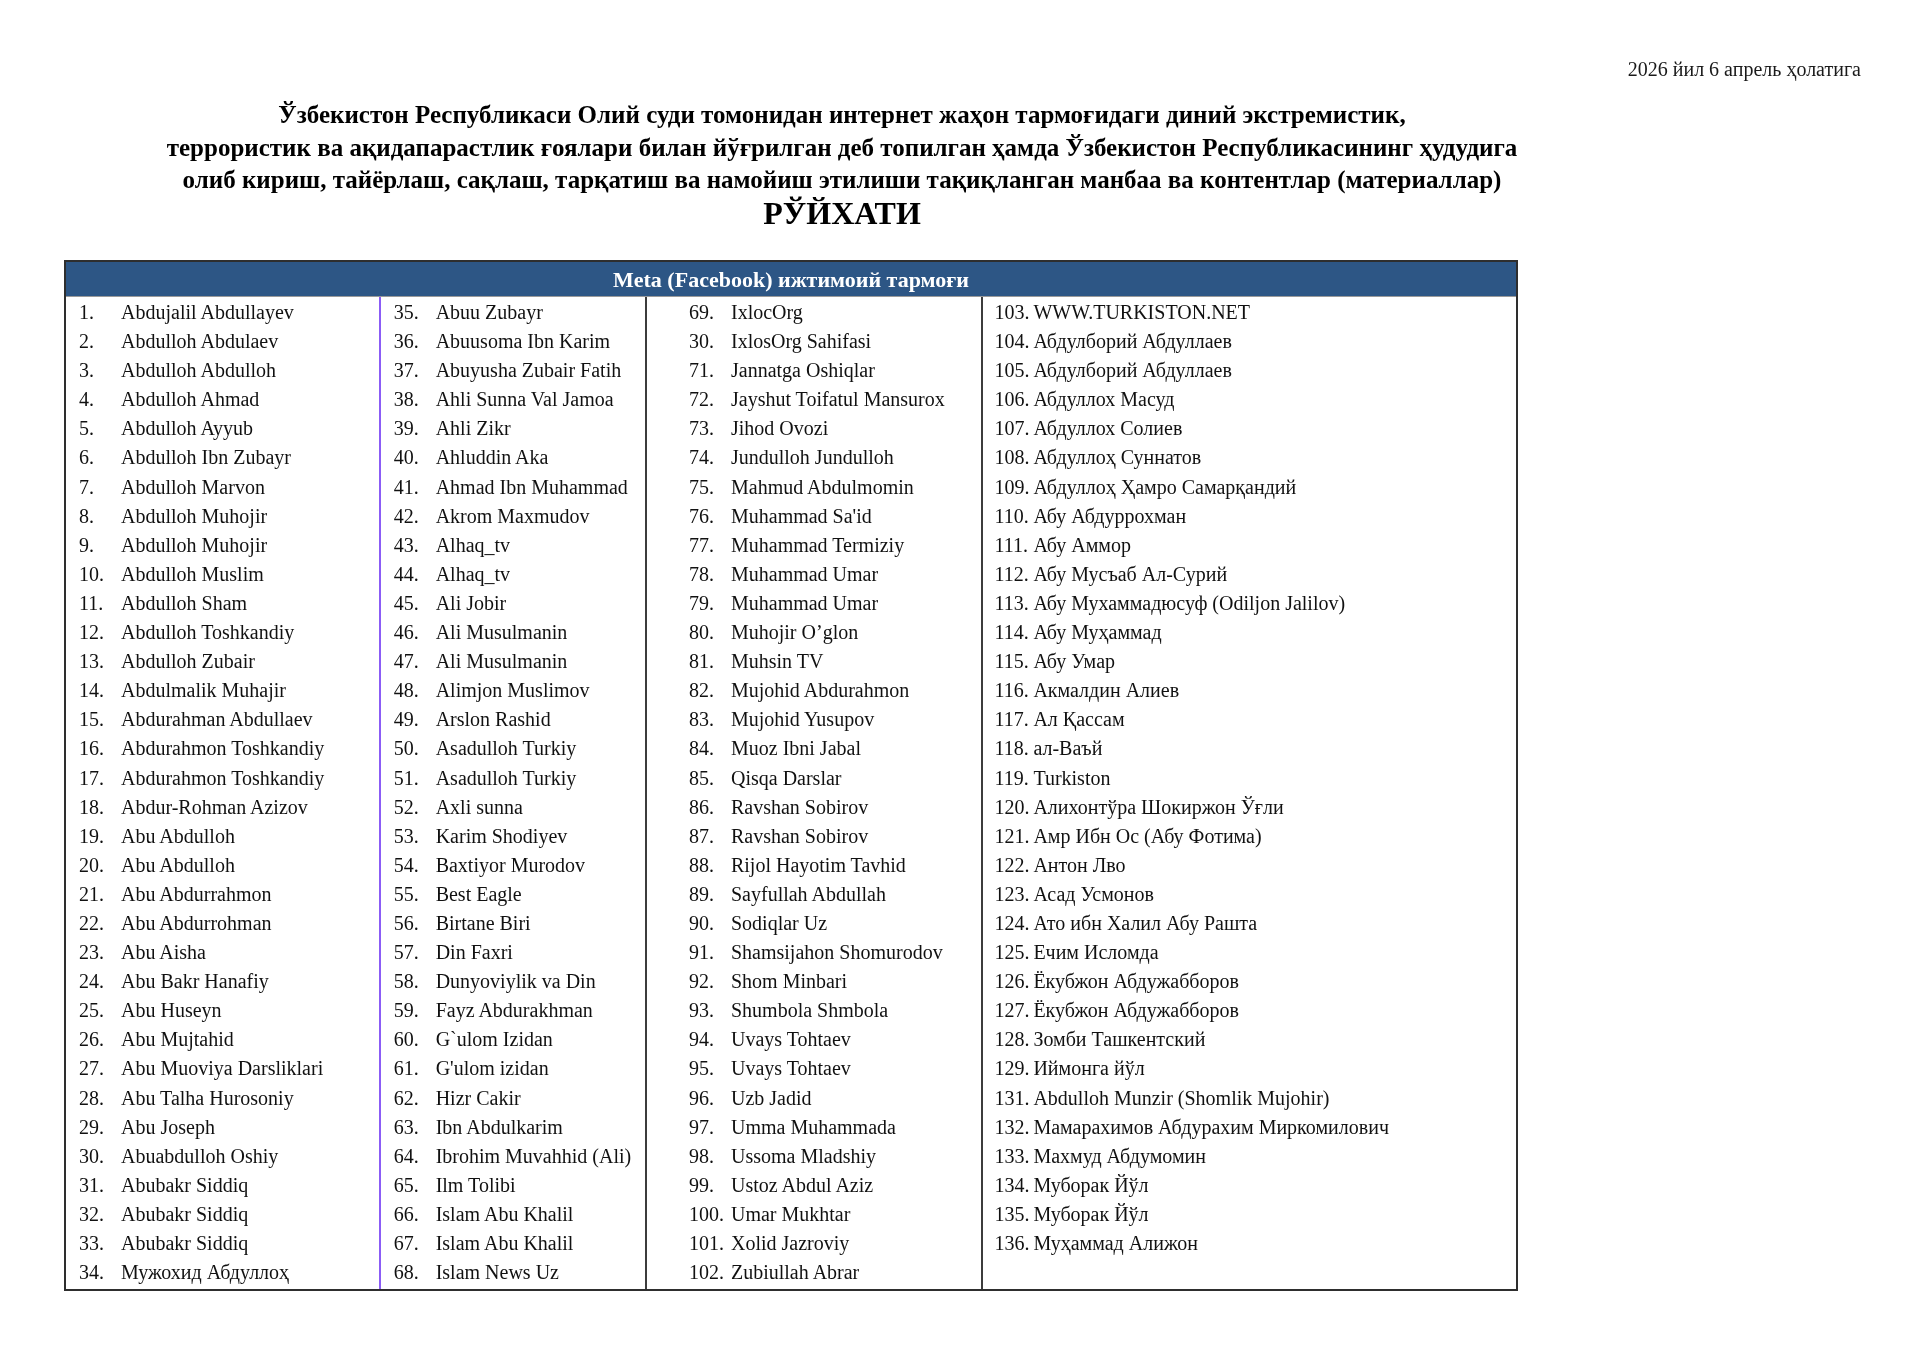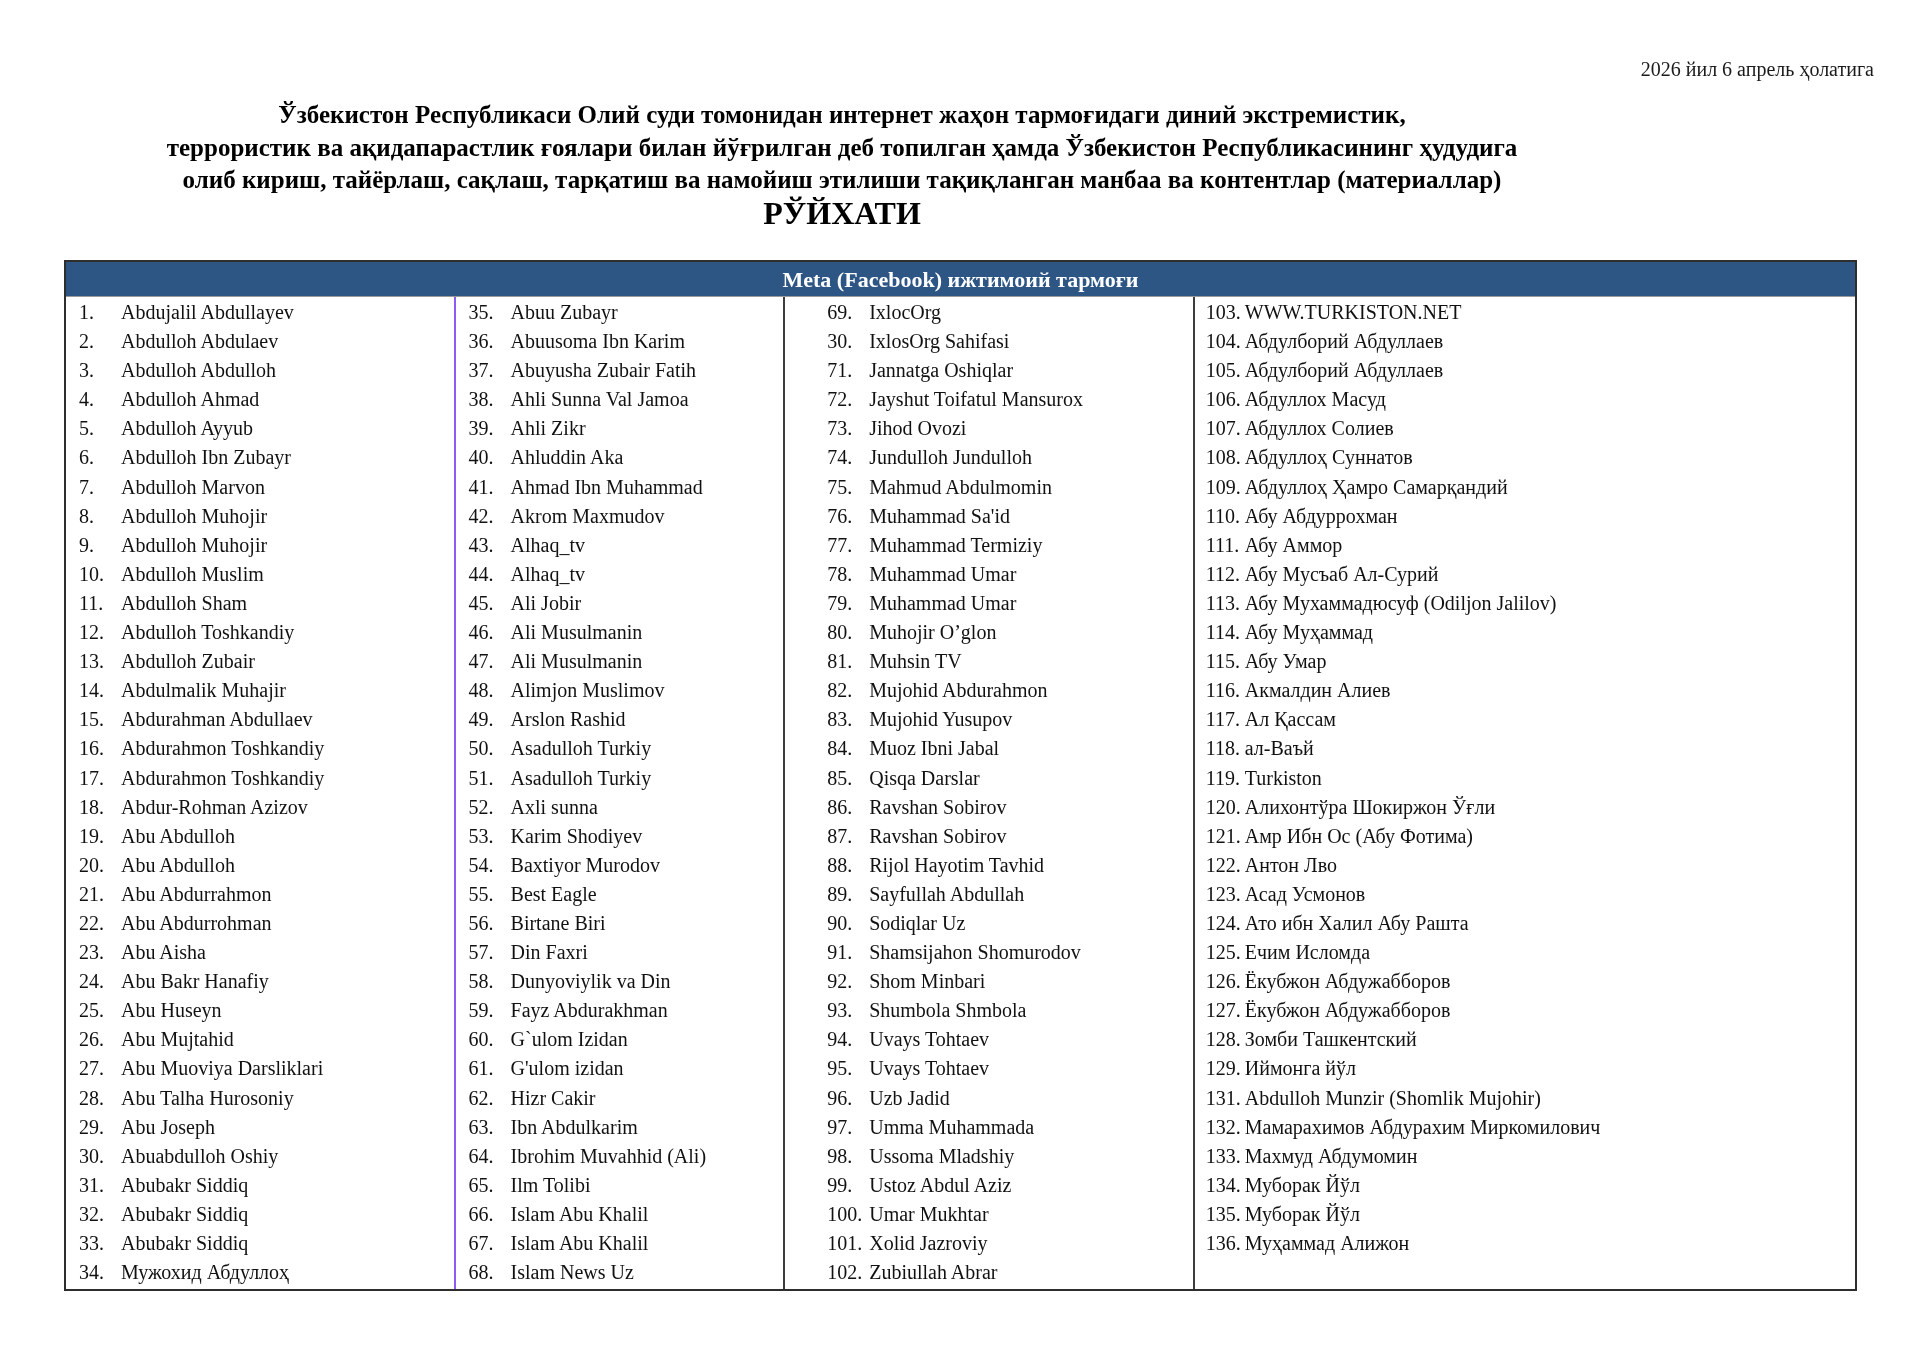--- a/index.html
+++ b/index.html
@@ -2,31 +2,31 @@
 <html><head>
 <meta charset="utf-8">
 <style>
   * { margin:0; padding:0; box-sizing:border-box; }
   html,body { background:#ffffff; }
   body {
     width:1920px; height:1358px; position:relative;
     font-family:"Liberation Serif", serif; color:#111;
   }
   .date-note {
-    position:absolute; top:58px; right:46px;
+    position:absolute; top:58px; right:59px;
     font-size:20px; color:#1a1a1a;
   }
   .title-block {
     position:absolute; top:99px; left:0; width:1684px;
     text-align:center; font-weight:bold; font-size:25px; line-height:32.5px;
     color:#000;
   }
   .title-caption { font-weight:bold; font-size:32px; line-height:33px; }
   .list-table {
-    position:absolute; top:260px; left:64px; width:1793px;
+    position:absolute; top:260px; left:64px; width:1454px;
     border:2px solid #2e2e2e; background:#fff;
   }
   .thead {
     height:35px; line-height:35px; text-align:center;
     color:#ffffff; font-weight:bold; font-size:22px;
     border-bottom:1px solid #9a9a9a;
   }
   .tbody { display:flex; flex-direction:row; }
   .col { padding-top:1px; padding-bottom:2px; }
   .col-1 { width:388px; }

